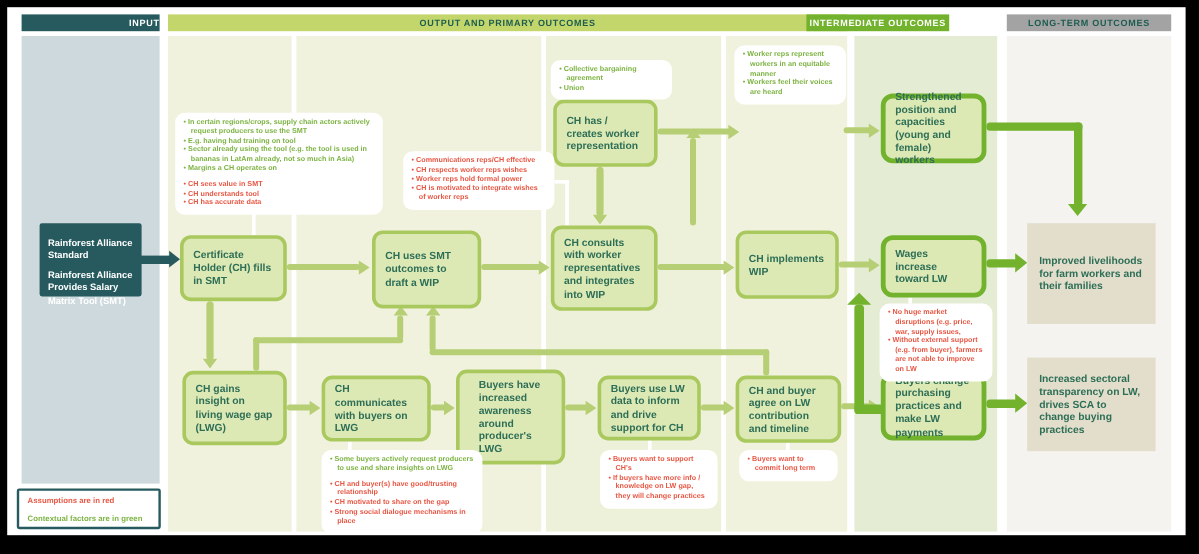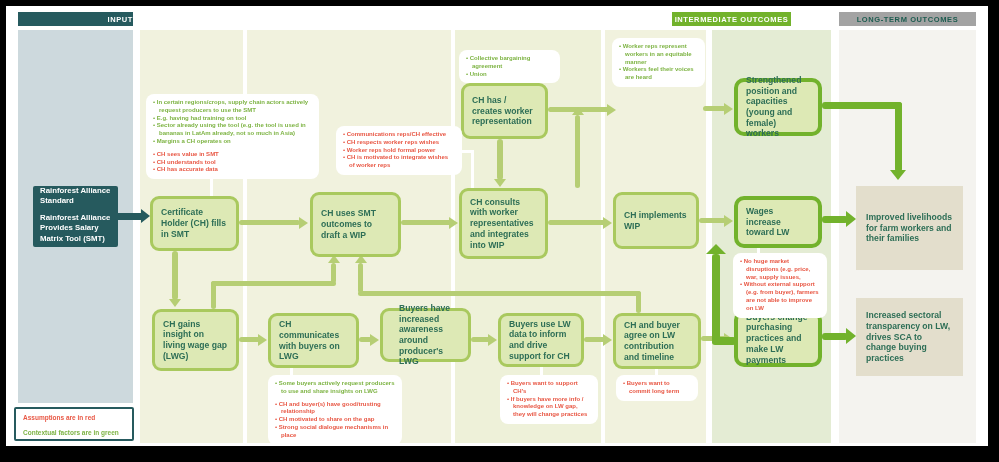--- a/index.html
+++ b/index.html
@@ -23,21 +23,21 @@
   .col-intermediate{background:#e4ecd4;}
   .col-longterm{background:#f4f3ef;}
 
   
   .bx{background:#dde9b5;border:3px solid #a9c95e;border-radius:9px;color:#2d6e56;
       font-weight:bold;font-size:8.6px;line-height:1.25;padding:6px 8px;
       display:flex;align-items:center;text-align:left;}
   .bx-int{border:4px solid #72b22c;border-radius:10px;}
   .bx-beige{background:#e3decc;border:none;border-radius:0;padding:8px 10px;}
   .bx-dark{background:#265a5e;border:none;border-radius:2px;color:#fff;font-size:7.8px;
-           font-weight:bold;line-height:1.3;padding:0 7px;display:block;}
+           font-weight:bold;line-height:1.3;padding:12px 7px;display:block;}
   .bx-dark .p2{margin-top:7px;}
 
   
   .note{background:#fff;border-radius:8px;padding:5px 7px;font-size:6px;line-height:1.3;
         font-weight:bold;}
   .nl-green{color:#7db343;}
   .nl-red{color:#e85744;}
   .note-list + .note-list{margin-top:5px;}
   .note-item{padding-left:6px;text-indent:-6px;}
 
@@ -63,20 +63,23 @@
 </style>
 </head>
 <body>
 
 <div class="page">
   <div class="canvas abs"></div>
 
   <div class="abs colhdr hdr-input" style="left:18px;top:12px;width:115px;justify-content:flex-end;">
       <span>INPUT</span>
     </div>
+  <div class="abs colhdr hdr-output" style="left:140px;top:12px;width:566px;">
+      <span>OUTPUT AND PRIMARY OUTCOMES</span>
+    </div>
   <div class="abs colhdr hdr-intermediate" style="left:672px;top:12px;width:119px;">
       <span>INTERMEDIATE OUTCOMES</span>
     </div>
   <div class="abs colhdr hdr-longterm" style="left:839px;top:12px;width:137px;">
       <span>LONG-TERM OUTCOMES</span>
     </div>
 
   <div class="abs col-input" style="left:18px;top:30px;width:115px;height:373px;"></div>
   <div class="abs col-out-a" style="left:140px;top:30px;width:103px;height:413px;"></div>
   <div class="abs col-out-a" style="left:247px;top:30px;width:204px;height:413px;"></div>
@@ -188,21 +191,21 @@
   <div class="abs bx bx-beige" style="left:856px;top:298px;width:107px;height:78px;">
       <span>Increased sectoral transparency on LW, drives SCA to change buying practices</span>
     </div>
 
   <div class="abs bx" style="left:152px;top:309px;width:87px;height:62px;">
       <span>CH gains insight on living wage gap (LWG)</span>
     </div>
   <div class="abs bx" style="left:268px;top:313px;width:91px;height:55px;">
       <span>CH communicates with buyers on LWG</span>
     </div>
-  <div class="abs bx" style="left:380px;top:308px;width:91px;height:54px;padding-left:16px;">
+  <div class="abs bx" style="left:380px;top:308px;width:91px;height:79px;padding-left:16px;">
       <span>Buyers have increased awareness around producer's LWG</span>
     </div>
   <div class="abs bx" style="left:498px;top:313px;width:86px;height:54px;">
       <span>Buyers use LW data to inform and drive support for CH</span>
     </div>
   <div class="abs bx" style="left:613px;top:313px;width:88px;height:56px;">
       <span>CH and buyer agree on LW contribution and timeline</span>
     </div>
 
   <div class="abs note" style="left:146px;top:94px;width:173px;">

